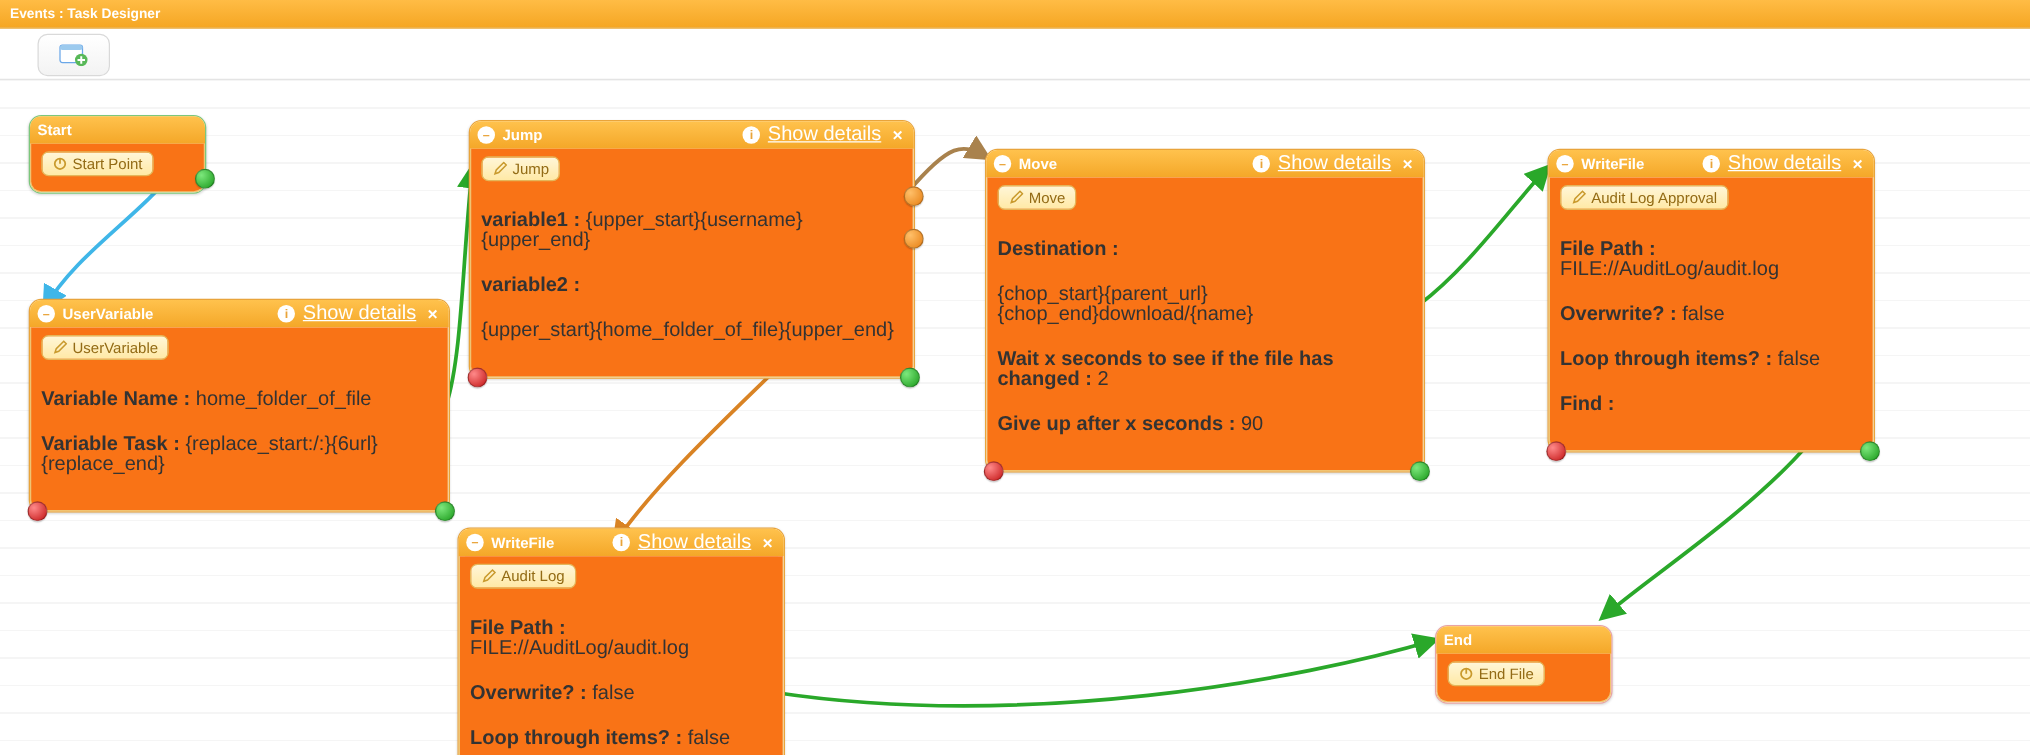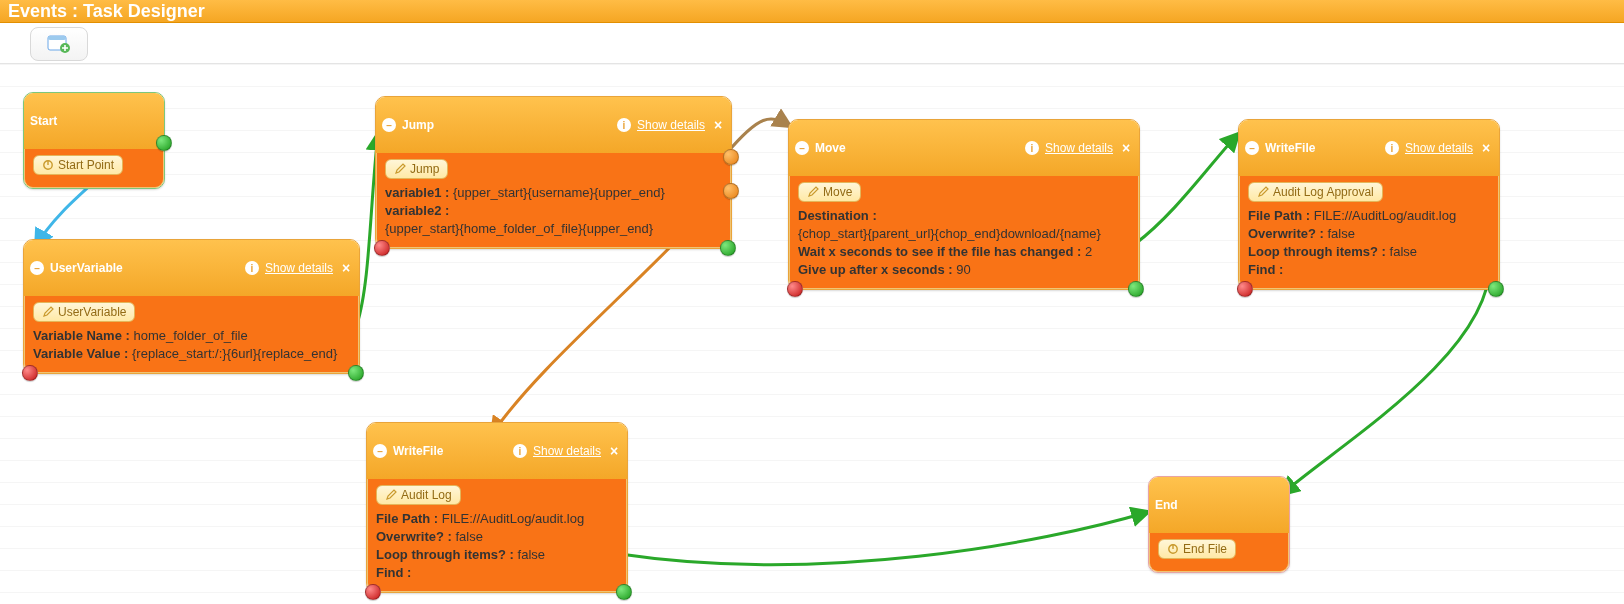--- a/index.html
+++ b/index.html
@@ -1,40 +1,40 @@
 <!DOCTYPE html>
 <html><head>
 <meta charset="utf-8">
 <style>
   html,body{margin:0;padding:0;width:1624px;height:604px;font-family:"Lucida Grande","Segoe UI",Arial,sans-serif;font-size:12px;color:#444;}
-  .header{background:linear-gradient(#ffbc45,#f5a623);height:22px;line-height:22px;color:#fff;font-weight:bold;padding-left:8px;font-size:18px;border-bottom:1px solid #e28f00}
+  .header{background:linear-gradient(#ffbc45,#f5a623);height:22px;line-height:22px;color:#fff;font-weight:bold;padding-left:8px;font-size:11px;border-bottom:1px solid #e28f00}
   .toolbar{background:#fff;border-bottom:1px solid #e4e4e4;height:40px;position:relative}
   .toolbar .tool{position:absolute;left:30px;top:4px;width:56px;height:32px;border:1px solid #d9d9d9;border-radius:8px;background:linear-gradient(#fff,#f3f3f3);display:flex;align-items:center;justify-content:center}
   .toolbar .tool svg{}
   .canvas{position:relative;width:1624px;height:540px;overflow:hidden;
     background-color:#fff;
     background-image:repeating-linear-gradient(#f5f5f5 0 1px,transparent 1px 22px);
   }
   .node{position:absolute;border-radius:10px;box-shadow:0 1px 2px rgba(0,0,0,0.15);}
-  .node .title{height:22px;border-radius:9px 9px 0 0;display:flex;align-items:center;padding:17px 6px;color:#fff;font-weight:bold;font-size:12px}
+  .node .title{height:22px;border-radius:9px 9px 0 0;display:flex;align-items:center;padding:0 6px;color:#fff;font-weight:bold;font-size:12px}
   .node .title .t-icon{width:14px;height:14px;border-radius:50%;background:#fff;color:#e9a43a;display:flex;align-items:center;justify-content:center;font-size:10px;margin-right:6px}
   .node .title .spacer{flex:1}
-  .node .title a{color:#fff;text-decoration:underline;font-weight:normal;font-size:12px;margin-left:4px}
+  .node .title a{color:#fff;text-decoration:underline;font-weight:normal;font-size:16px;margin-left:4px}
   .node .title .info{width:14px;height:14px;border-radius:50%;background:#fff;color:#e9a43a;font-weight:bold;display:flex;align-items:center;justify-content:center;font-size:10px;margin-right:2px}
   .node .title .close{width:14px;height:14px;color:#fff;font-weight:bold;display:flex;align-items:center;justify-content:center;font-size:14px;margin-left:6px}
   .node .body{background:#f97316;border:1px solid #f0c473;border-top:none;border-radius:0 0 9px 9px;padding:6px 8px 8px 8px}
   .node.orange{border:1px solid #e9a43a;background:#fffef8}
   .node.orange .title{background:linear-gradient(#ffc24d,#f4a728)}
   .node.green{border:1px solid #7cc77c;background:#f7fff4}
   .node.green .title{background:linear-gradient(#ffc24d,#f4a728)}
   .node.red{border:1px solid #e9a3a3;background:#fffafa}
   .node.red .title{background:linear-gradient(#ffc24d,#f4a728)}
   .chip{display:inline-flex;align-items:center;border:1px solid #e4b65a;background:linear-gradient(#fff6d8,#ffe9a6);border-radius:6px;padding:2px 8px;font-size:12px;color:#936b15;margin-bottom:4px}
   .chip svg{margin-right:4px}
-  .row{margin:2px 0;font-size:13px;color:#333;line-height:16px}
+  .row{margin:20px 0;font-size:16px;color:#333;line-height:16px}
   .row b{font-weight:bold;color:#333}
   .port{position:absolute;width:14px;height:14px;border-radius:50%;border:1px solid rgba(0,0,0,0.25);box-shadow:0 1px 1px rgba(0,0,0,0.2)}
   .port.green{background:radial-gradient(circle at 30% 30%,#7de87d,#1a9a1a)}
   .port.red{background:radial-gradient(circle at 30% 30%,#ff8a8a,#c31414)}
   .port.orange{background:radial-gradient(circle at 30% 30%,#ffc06a,#e77f12)}
   svg.wires{position:absolute;left:0;top:0;width:1624px;height:540px;pointer-events:none}
 </style>
 </head>
 <body>
 
@@ -113,21 +113,21 @@
       <span class="close">×</span>
     </div>
     <div class="body">
       <span class="chip">
         <svg width="12" height="12" viewBox="0 0 12 12">
             <path d="M2 10l1-3 6-6 2 2-6 6-3 1z" fill="none" stroke="#c99a2d" stroke-width="1.2"></path>
           </svg>
         <span>UserVariable</span>
       </span>
       <div class="row"><b>Variable Name :</b> <span>home_folder_of_file</span></div>
-      <div class="row"><b>Variable Value :</b> <span>{replace_start:/:}{6url}{replace_end}</span></div>
+      <div class="row"><b>Variable Task :</b> <span>{replace_start:/:}{6url}{replace_end}</span></div>
     </div>
     <div class="port red" style="left:-2px;bottom:-8px"></div>
     <div class="port green" style="right:-5px;bottom:-8px"></div>
   </div>
 
   <div class="node orange" style="left:375px;top:32px;width:355px">
     <div class="title">
       <span class="t-icon">–</span>
       <span>Jump</span>
       <span class="spacer"></span>
@@ -220,21 +220,21 @@
       </span>
       <div class="row"><b>File Path :</b> <span>FILE://AuditLog/audit.log</span></div>
       <div class="row"><b>Overwrite? :</b> <span>false</span></div>
       <div class="row"><b>Loop through items? :</b> <span>false</span></div>
       <div class="row"><b>Find :</b> <span></span></div>
     </div>
     <div class="port red" style="left:-2px;bottom:-8px"></div>
     <div class="port green" style="right:-5px;bottom:-8px"></div>
   </div>
 
-  <div class="node red" style="left:1148px;top:412px;width:140px">
+  <div class="node red" style="left:1148px;top:436px;width:140px">
     <div class="title">
       <span>End</span>
       <span class="spacer"></span>
     </div>
     <div class="body">
       <span class="chip">
         <svg width="12" height="12" viewBox="0 0 12 12">
             <circle cx="6" cy="6" r="4.2" fill="none" stroke="#c99a2d" stroke-width="1.4"></circle>
             <line x1="6" y1="1.5" x2="6" y2="6" stroke="#c99a2d" stroke-width="1.4"></line>
           </svg>

